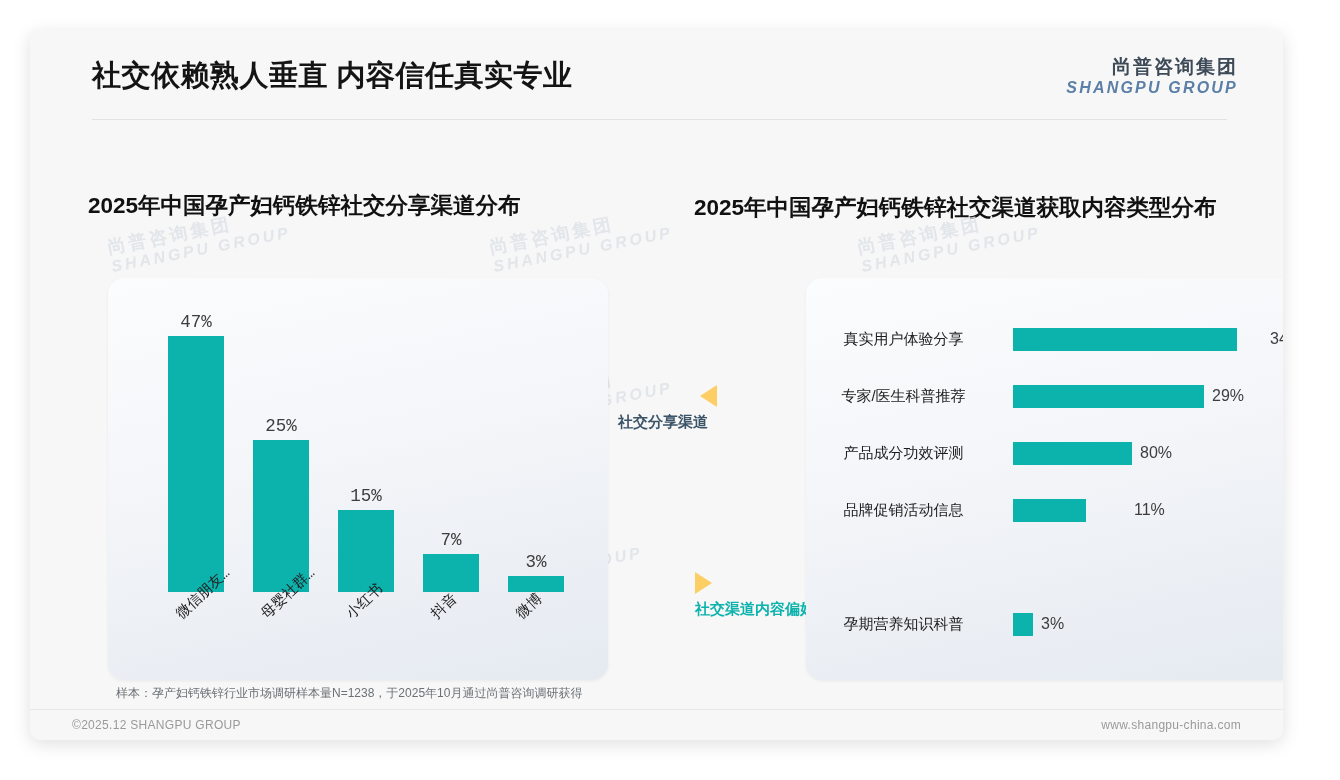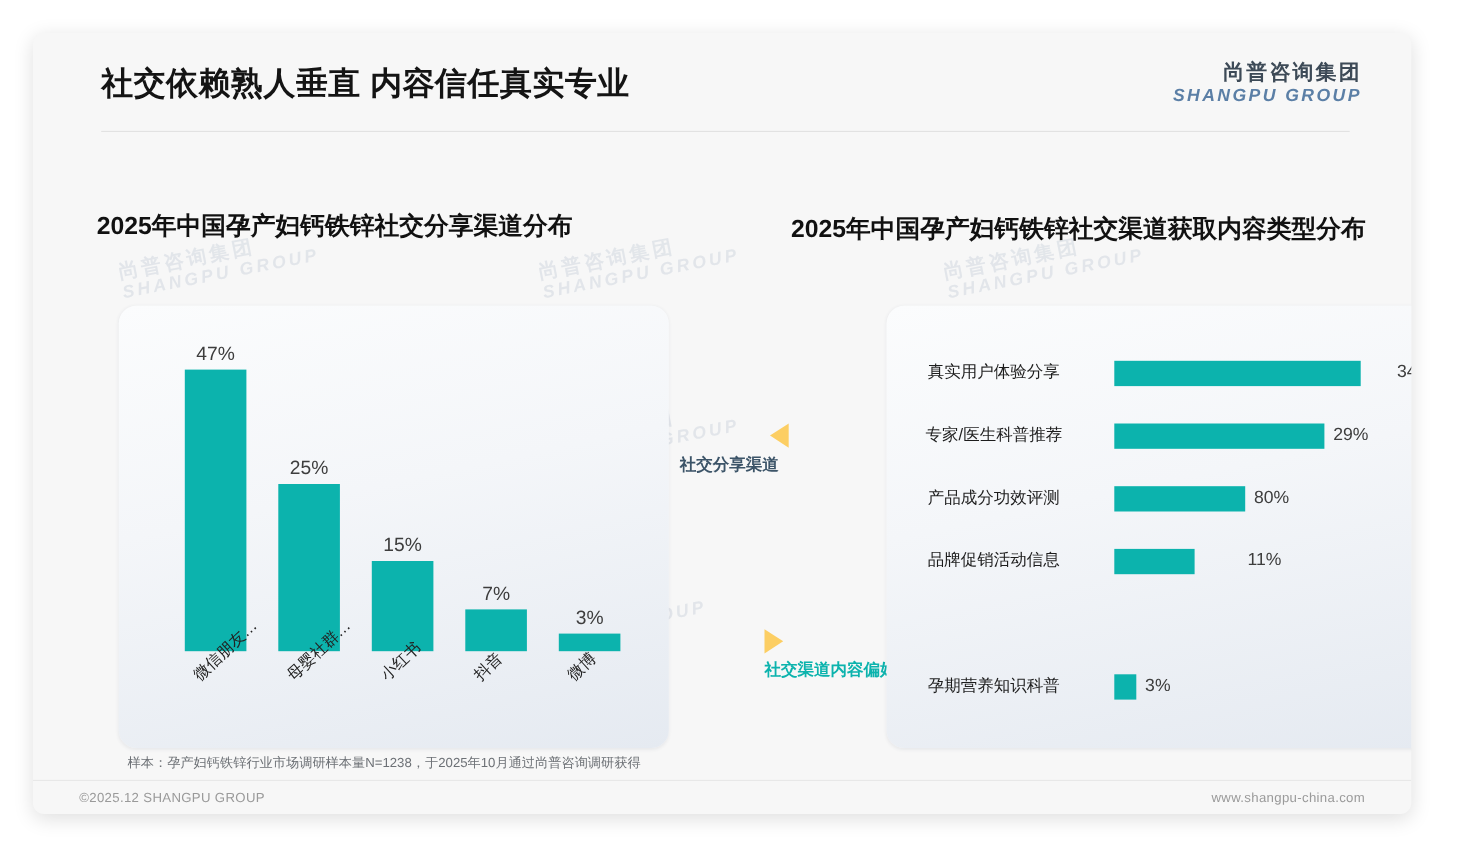--- a/index.html
+++ b/index.html
@@ -40,21 +40,21 @@
     width: 1135px; height: 1px; background: #e2e2e2;
   }
 
   
   .sect-title {
     position: absolute;
     font-size: 22.5px; font-weight: bold; color: #111;
     white-space: nowrap;
   }
   #sect-title-left  { left: 58px;  top: 160px; }
-  #sect-title-right { left: 689px; top: 162px; }
+  #sect-title-right { left: 664px; top: 162px; }
 
   
   .wm {
     position: absolute;
     color: #dfe3e8;
     font-weight: bold;
     transform: rotate(-11deg);
     white-space: nowrap;
     line-height: 1.15;
     pointer-events: none;
@@ -64,21 +64,21 @@
   .wm .wm2 { font-size: 16px; font-style: italic; letter-spacing: 3px; display: block; }
 
   
   .panel {
     position: absolute;
     border-radius: 16px;
     background: linear-gradient(168deg,#fbfcfd 0%, #f4f6f9 42%, #e5eaf1 100%);
     box-shadow: 0 1px 3px rgba(40,60,90,0.07);
     overflow: hidden;
   }
-  #panel-left  { left: 78px;  top: 248px; width: 500px; height: 402px; }
+  #panel-left  { left: 78px;  top: 248px; width: 500px; height: 402px; font-family: Liberation Mono, monospace; }
   #panel-right { left: 776px; top: 248px; width: 499px; height: 402px; }
 
   
   #col-chart { position: absolute; left: 0; top: 0; width: 100%; height: 100%; }
   .col-group { position: absolute; bottom: 88px; width: 56px; }
   .col-bar {
     width: 100%; background: #0cb3ad; position: absolute; bottom: 0;
   }
   .col-val {
     position: absolute; width: 140px; left: -42px; text-align: center;

